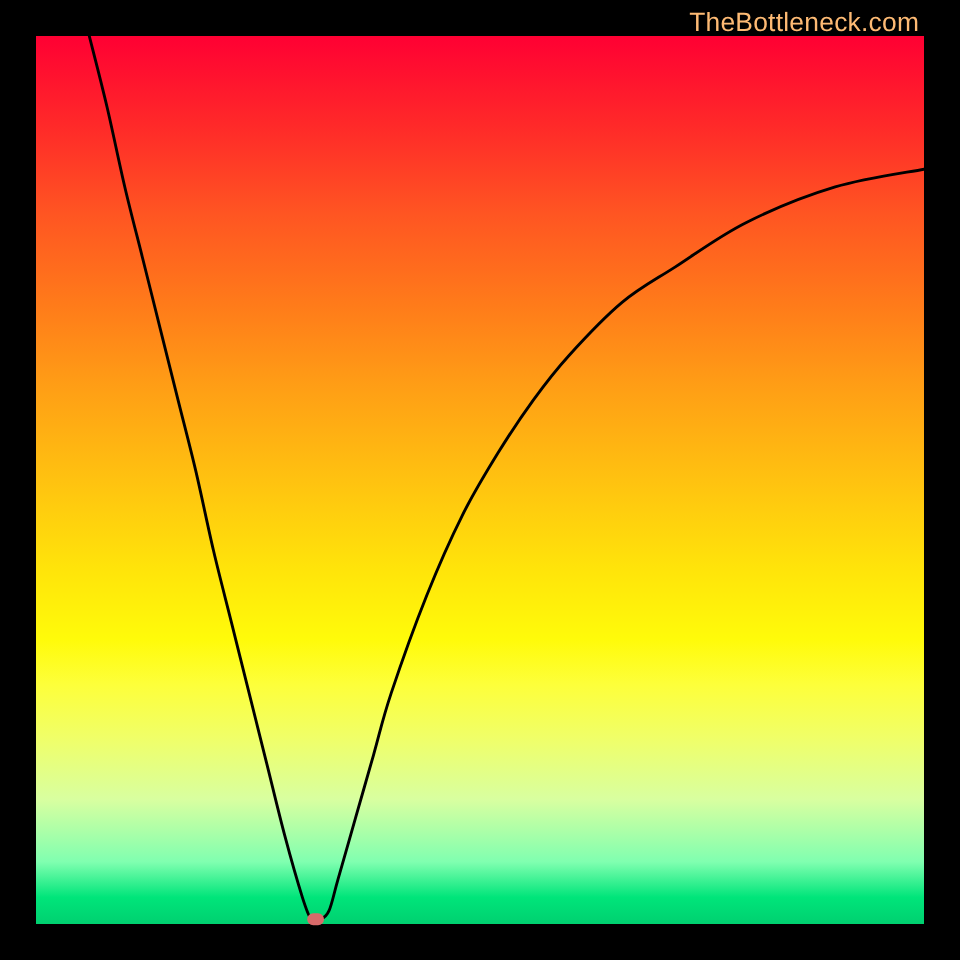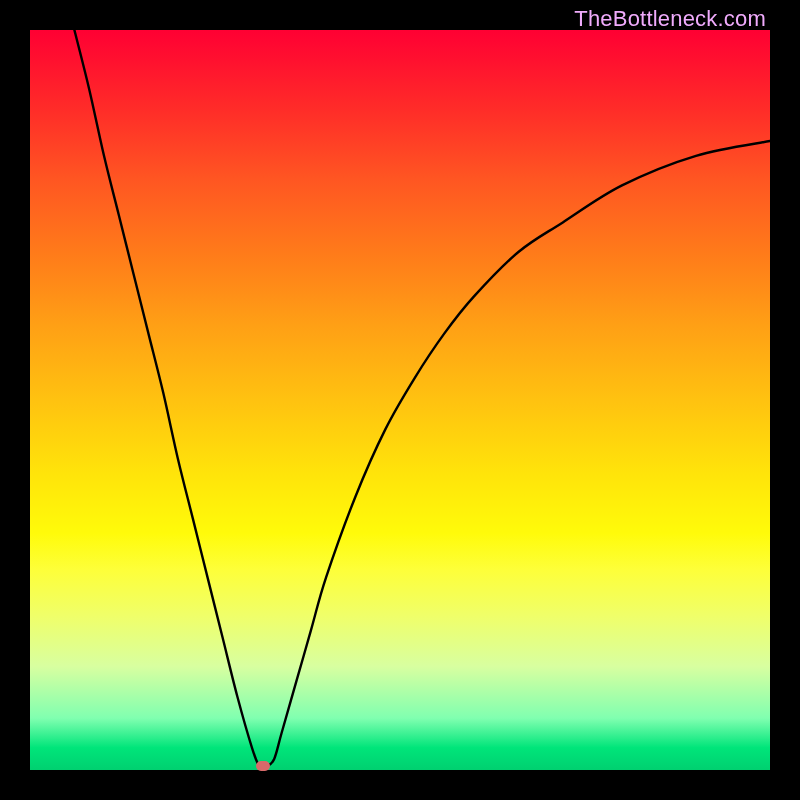--- a/index.html
+++ b/index.html
@@ -32,21 +32,21 @@
       #00e57a 97%,
       #00d070 100%
     );
   }
   .watermark {
     position: absolute;
     top: 6px;
     right: 34px;
     font-family: Arial, Helvetica, sans-serif;
     font-size: 22px;
-    color: #f0abfc;
+    color: #fdba74;
     letter-spacing: 0.2px;
     text-align: right;
   }
   svg.curve {
     position: absolute;
     left: 0; top: 0;
     width: 740px; height: 740px;
   }
   .marker {
     position: absolute;

